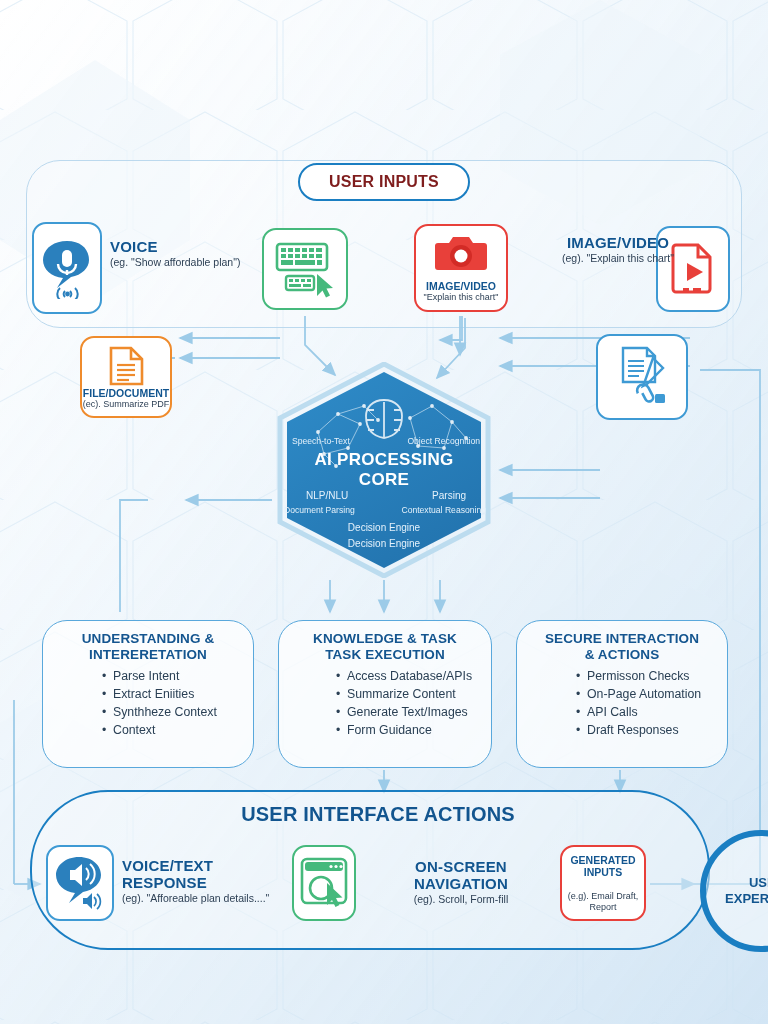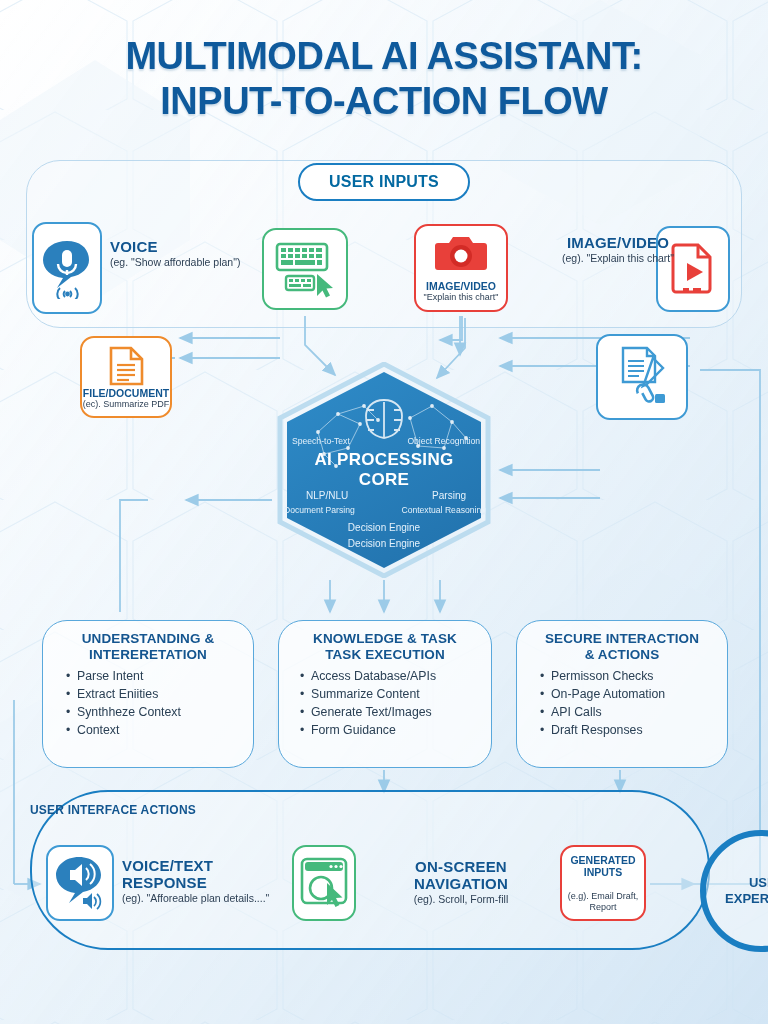--- a/index.html
+++ b/index.html
@@ -36,21 +36,21 @@
     width: 716px; height: 168px;
     border: 1.6px solid #bcd9ee; border-radius: 34px;
     background: rgba(255,255,255,.28);
   }
   .pill {
     position: absolute; left: 298px; top: 163px;
     width: 172px; height: 38px;
     border: 2.6px solid #1a7ec2; border-radius: 19px;
     background: #ffffff;
     display: flex; align-items: center; justify-content: center;
-    color: #0369a1; font-weight: bold; font-size: 16px; letter-spacing: .2px;
+    color: #7f1d1d; font-weight: bold; font-size: 16px; letter-spacing: .2px;
     z-index: 6;
   }
   
   .card {
     position: absolute; background: #fff; border-radius: 14px;
     display: flex; align-items: center; justify-content: center;
     flex-direction: column;
     z-index: 4;
   }
   .card.blue   { border: 2.2px solid #3e9ad4; }
@@ -85,37 +85,37 @@
     position: absolute; background: rgba(255,255,255,.72);
     border: 1.8px solid #59a8dc; border-radius: 25px; z-index: 5;
     padding: 10px 8px 8px 8px;
   }
   .sbox h3 {
     color: #14558f; font-size: 13.5px; font-weight: bold; text-align: center;
     line-height: 1.2; margin-bottom: 5px; letter-spacing: .1px;
   }
   .sbox ul { list-style: none; padding-left: 18px; }
   .sbox li {
-    color: #2a4055; font-size: 12.3px; line-height: 1.46; position: relative;
+    color: #2a4055; font-size: 12.3px; line-height: 1.46; position: relative; margin-left: 36px;
   }
   .sbox li:before {
     content: "•"; position: absolute; left: -11px; color: #2a4055;
   }
   .sbox.left ul { padding-left: 26px; }
   .sbox.mid ul  { padding-left: 24px; }
   .sbox.right ul{ padding-left: 26px; }
   
   .actions-panel {
     position: absolute; left: 30px; top: 790px; width: 680px; height: 160px;
     border: 2.4px solid #1a7ec2; border-radius: 78px;
     background: rgba(255,255,255,.32); z-index: 4;
   }
   .actions-title {
-    position: absolute; left: 30px; top: 803px; width: 680px; 
-    color: #12558f; font-weight: bold; font-size: 12px; z-index: 6;
+    position: absolute; left: 38px; top: 803px; width: 680px; text-align: center;
+    color: #12558f; font-weight: bold; font-size: 20px; z-index: 6;
     letter-spacing: .2px;
   }
   .ux-circle {
     position: absolute; left: 700px; top: 830px; width: 122px; height: 122px;
     border: 6px solid #1a7ec2; border-radius: 50%;
     background: rgba(255,255,255,.45); z-index: 7;
     display: flex; align-items: center; justify-content: center;
   }
   .ux-circle span {
     color: #12558f; font-weight: bold; font-size: 13px; text-align: center;
@@ -184,24 +184,20 @@
       <path d="M14,884 L40,884"></path>
     </g>
     <g stroke="#9ccbe8" stroke-width="1.8" fill="none">
       <path d="M175,358 L155,358 L155,380"></path>
       <path d="M148,500 L120,500 L120,612"></path>
       <path d="M650,884 L760,884 L760,370 L700,370"></path>
       <path d="M14,884 L14,700"></path>
     </g>
   </svg>
 
-  <div class="title-wrap">
-    <div class="title-line">MULTIMODAL AI ASSISTANT:</div>
-    <div class="title-line">INPUT-TO-ACTION FLOW</div>
-  </div>
 
   <div class="inputs-panel"></div>
   <div class="pill">USER INPUTS</div>
 
   <div class="card blue" style="left:32px; top:222px; width:70px; height:92px;">
     <svg width="56" height="62" viewBox="0 0 56 62">
       <path d="M28 4 C13 4 4 13 4 23 C4 32 12 40 24 41 L18 51 L32 40 C43 38 50 31 50 23 C50 13 43 4 28 4 Z" fill="#2b80bd"></path>
       <rect x="23" y="13" width="10" height="17" rx="5" fill="#fff"></rect>
       <path d="M19 27 a9 9 0 0 0 18 0" stroke="#fff" stroke-width="2.4" fill="none"></path>
       <line x1="28" y1="33" x2="28" y2="38" stroke="#fff" stroke-width="2.4"></line>

